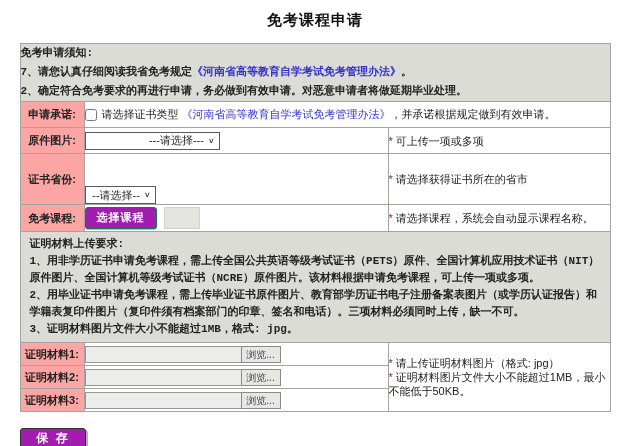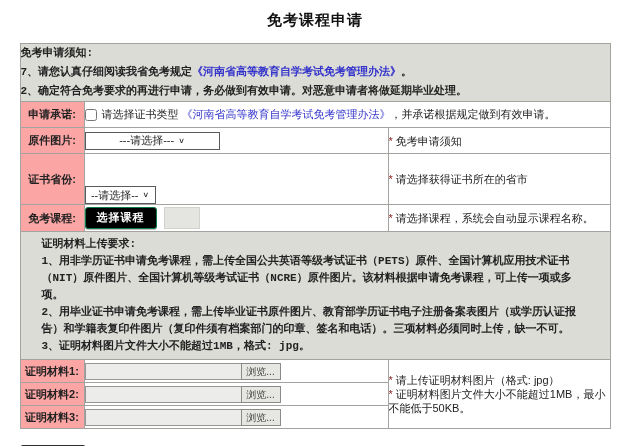--- a/index.html
+++ b/index.html
@@ -18,41 +18,41 @@
   }
   table.form-table td{
     border:1px solid #a3a3a0;font-size:11px;color:#222;
     padding:0;vertical-align:middle;overflow:hidden;
   }
   col.c1{width:64px;} col.c2{width:304px;} col.c3{width:222px;}
   .notice-cell{
     background:#dcdcd7;color:#990000;font-weight:bold;
     padding:4px 9px;line-height:19px;font-family:Liberation Mono, monospace;
   }
-  .notice-cell.tight{line-height:17px;padding:4px 21px;}
+  .notice-cell.tight{line-height:17px;padding:4px 9px;}
   .doc-link{color:#3333cc;text-decoration:none;cursor:pointer;}
   .label-cell{font-weight:bold;padding-left:7px;white-space:nowrap;background:#fca5a5;text-align:center;}
   .value-cell{padding-left:10px;background:#fff;}
   .hint-cell{padding:2px 7px;background:#fff;color:#3333cc;line-height:14px;}
   .star{color:#8b2222;margin-right:3px;}
   tr.form-row td{height:25px;}
   tr.mat-row td{height:22px;}
   .checkbox-wrap{display:flex;align-items:center;}
   .cb{width:12px;height:12px;margin:0 5px 0 0;}
   .fake-select{
-    display:inline-flex;align-items:center;justify-content:center;
+    display:inline-flex;align-items:center;justify-content:flex-end;
     height:18px;border:1px solid #5a5a5a;background:#fff;
     padding:0 4px 0 4px;box-sizing:border-box;cursor:default;
   }
   .fake-select.w-wide{width:135px;}
   .fake-select.w-narrow{width:71px;margin-top:32px;}
   .sel-text{font-size:11px;color:#222;}
   .chevron{font-size:9px;color:#222;transform:scaleY(0.8);margin-left:4px;}
   .green-btn{
-    background:#000000;color:#fff;font-weight:bold;
+    background:#a21caf;color:#fff;font-weight:bold;
     font-family:"Liberation Sans","DejaVu Sans",sans-serif;
     border:1px solid #0e7a48;border-radius:3px;cursor:pointer;
   }
   .course-btn{
     width:72px;height:22px;font-size:11px;letter-spacing:1px;
     box-shadow:0 1px 0 rgba(0,0,0,0.25);
   }
   .course-box{
     display:inline-block;width:34px;height:20px;background:#e4e4e0;
     border:1px solid #d2d2cc;vertical-align:middle;margin-left:7px;
@@ -113,21 +113,21 @@
     </tr>
 
     <tr class="form-row">
       <td class="label-cell">原件图片:</td>
       <td class="value-cell">
         <div class="fake-select w-wide">
           <span class="sel-text">---请选择---</span>
           <span class="chevron">∨</span>
         </div>
       </td>
-      <td class="hint-cell"><span class="star">*</span><span>免考申请须知</span></td>
+      <td class="hint-cell"><span class="star">*</span><span>可上传一项或多项</span></td>
     </tr>
 
     <tr class="form-row">
       <td class="label-cell">证书省份:</td>
       <td class="value-cell">
         <div class="fake-select w-narrow">
           <span class="sel-text">--请选择--</span>
           <span class="chevron">∨</span>
         </div>
       </td>

